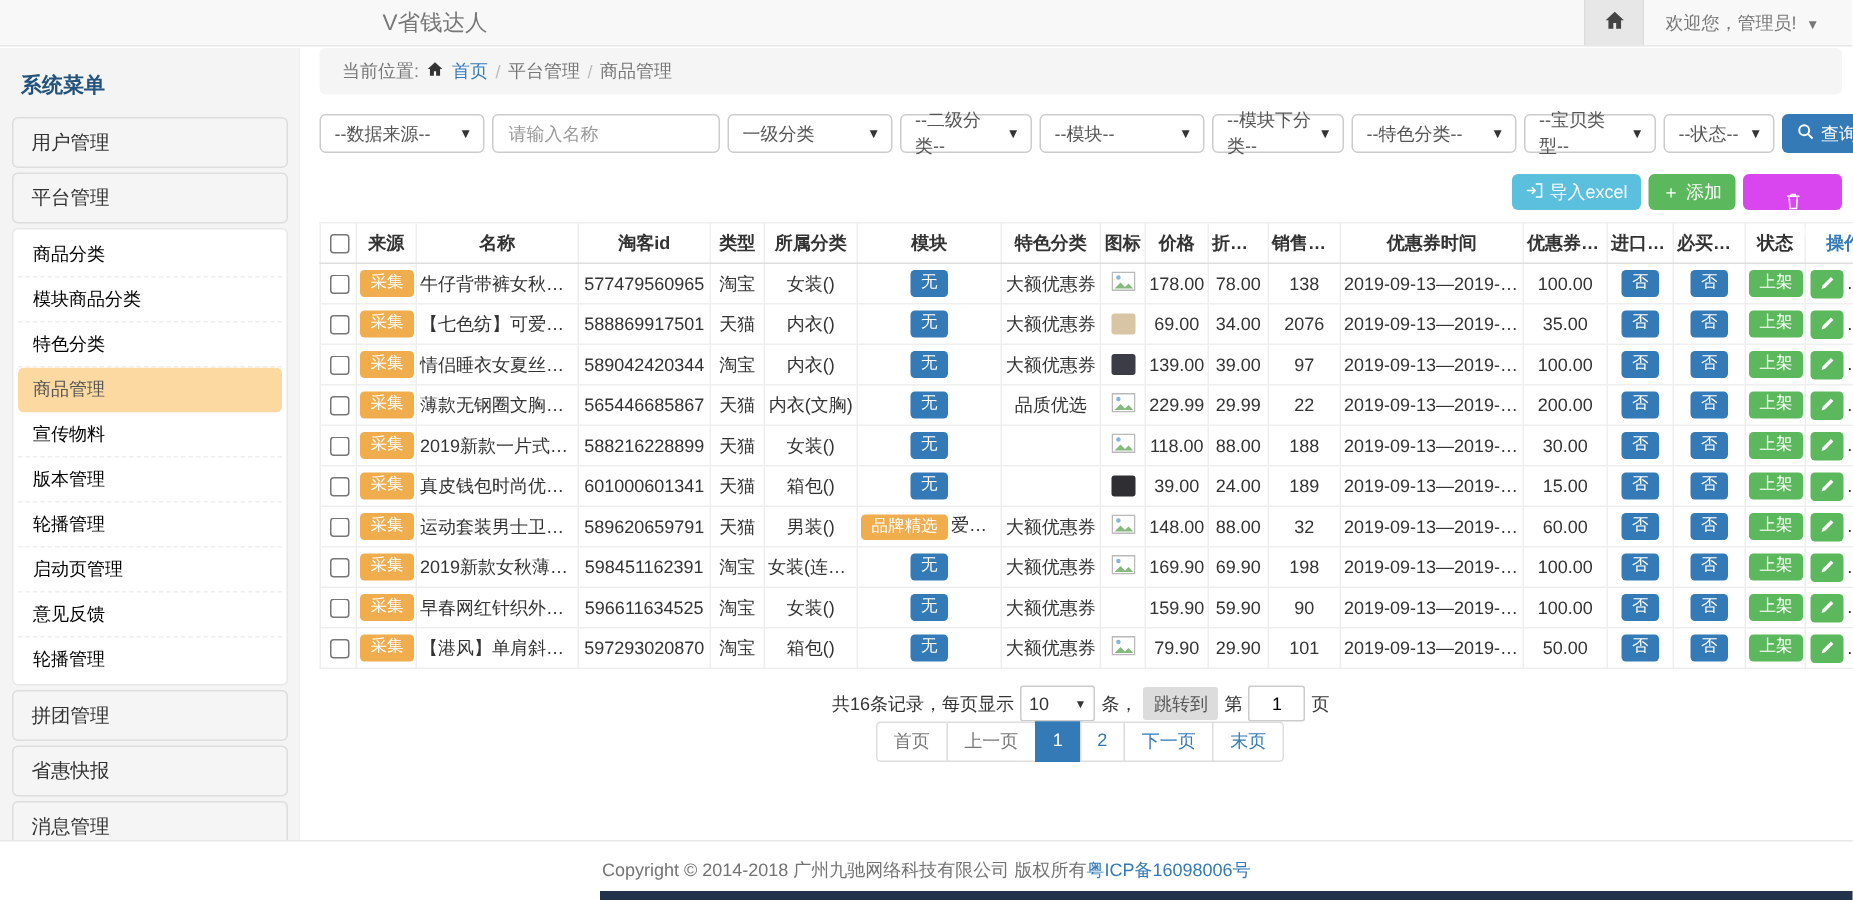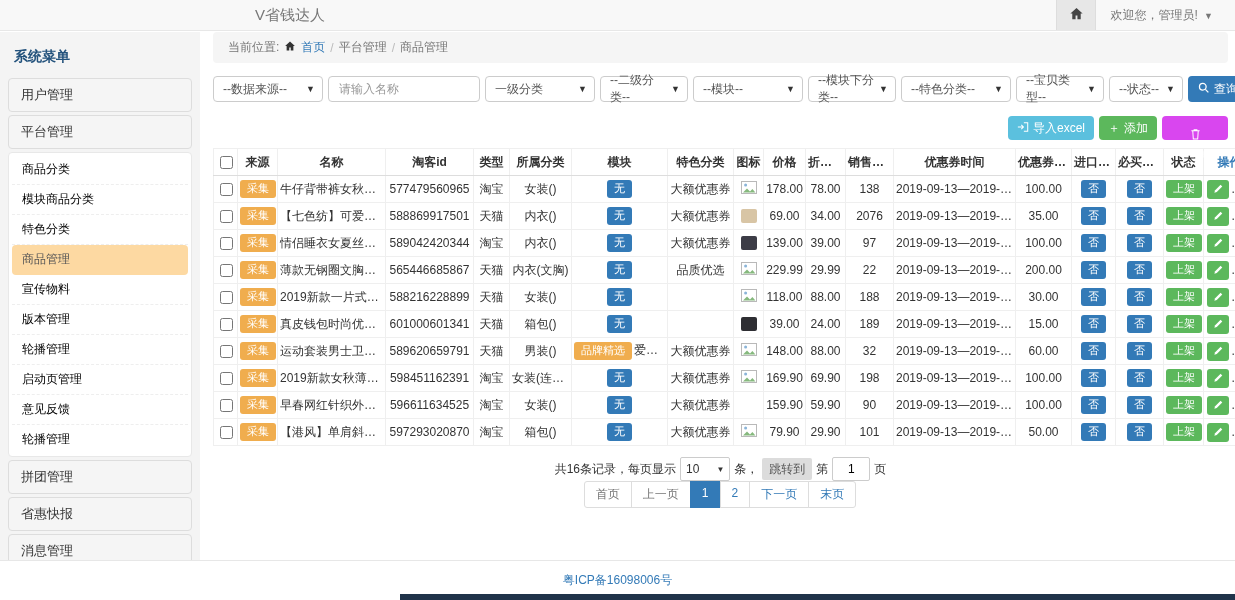--- a/index.html
+++ b/index.html
@@ -547,15 +547,16 @@
         <a class="pbtn active">1</a>
         <a class="pbtn ">2</a>
         <a class="pbtn ">下一页</a>
         <a class="pbtn ">末页</a>
       </div>
   </div>
 
 </div>
 
 <div class="footer">
+  <span>Copyright © 2014-2018 广州九驰网络科技有限公司 版权所有</span>
     <a>粤ICP备16098006号</a>
 </div>
 <div class="bottombar"></div>
 
 </body></html>

